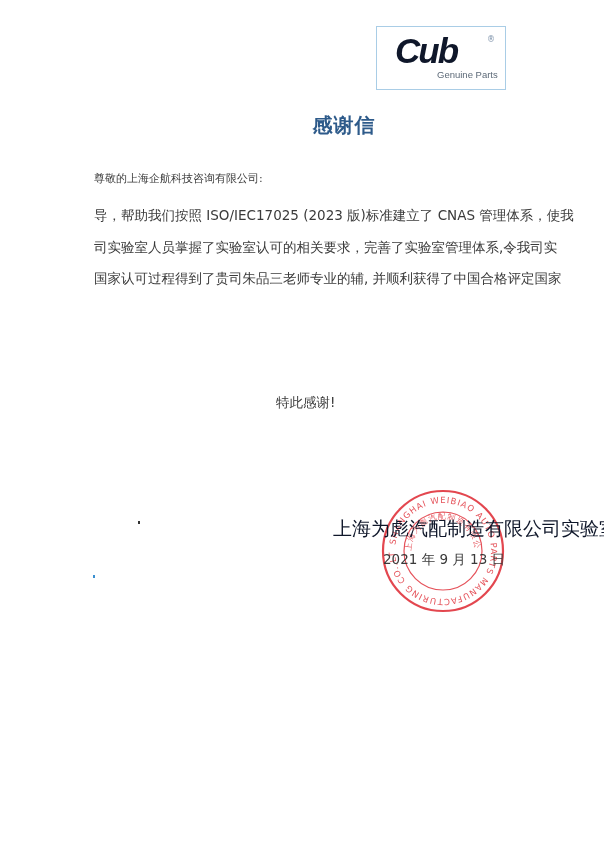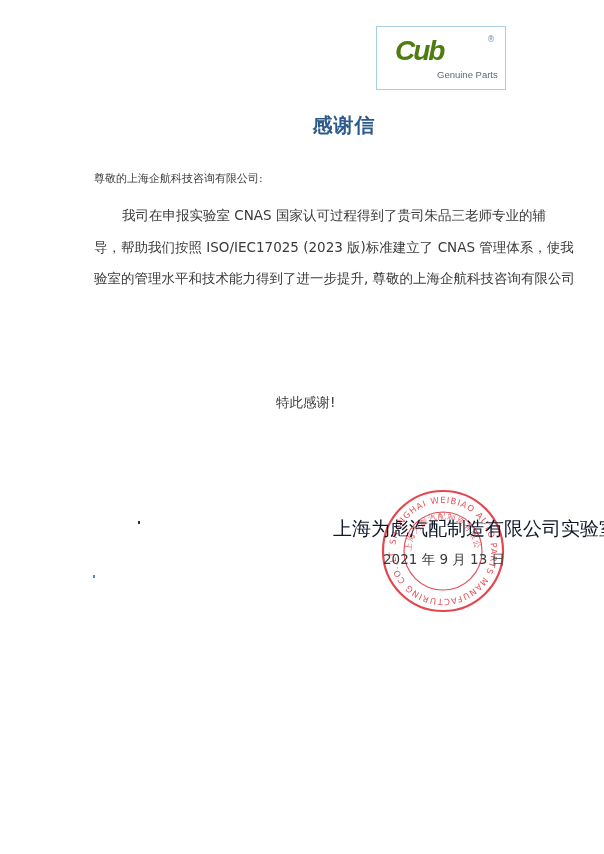--- a/index.html
+++ b/index.html
@@ -8,21 +8,21 @@
       font-family: "DejaVu Sans", "Liberation Sans", sans-serif;
       color: #333333;
     }
     .logo-box {
       position: absolute; left: 376px; top: 26px; width: 130px; height: 64px;
       border: 1px solid #a9cde6; box-sizing: border-box; background: #ffffff;
     }
     .logo-mark {
       position: absolute; left: 18px; top: 6px;
       font-family: "Liberation Sans", sans-serif; font-weight: bold; font-style: italic;
-      font-size: 28px; line-height: 36px; color: #4d7c0f; letter-spacing: -2px;
+      font-size: 35px; line-height: 36px; color: #0f172a; letter-spacing: -2px;
     }
     .logo-reg {
       position: absolute; left: 110px; top: 8px; font-size: 8px; color: #7a8fa8;
     }
     .logo-sub {
       position: absolute; left: 60px; top: 42px;
       font-family: "Liberation Sans", sans-serif; font-size: 9.5px; color: #5d6a78;
     }
     .title {
       position: absolute; left: 0; top: 112px; width: 604px; text-align: center;
@@ -60,23 +60,23 @@
   <span class="logo-mark">Cub</span>
   <span class="logo-reg">®</span>
   <span class="logo-sub">Genuine Parts</span>
 </div>
 
 <div class="title">感谢信</div>
 
 <div class="salutation">尊敬的上海企航科技咨询有限公司:</div>
 
 <div class="body-para">
-  <span class="body-line first">我司在申报实验室 CNAS  国家认可过程得到了贵司朱品三老师专业的辅</span>
   <span class="body-line">导，帮助我们按照 ISO/IEC17025 (2023 版)标准建立了 CNAS 管理体系，使我</span>
-  <span class="body-line">验室的管理水平和技术能力得到了进一步提升, 尊敬的上海企航科技咨询有限公司</span>
+  <span class="body-line">司实验室人员掌握了实验室认可的相关要求，完善了实验室管理体系,令我司实</span>
+  <span class="body-line">国家认可过程得到了贵司朱品三老师专业的辅, 并顺利获得了中国合格评定国家</span>
 </div>
 
 <div class="closing">特此感谢!</div>
 
 <div class="speck" style="left:138px;top:521px;background:#333;"></div>
 <div class="speck" style="left:93px;top:575px;background:#3a8fd0;"></div>
 
 <svg class="seal" viewBox="0 0 124 124">
   <defs>
     <path id="sealArc" d="M 62 62 m -48 0 a 48 48 0 1 1 96 0 a 48 48 0 1 1 -96 0"></path>

